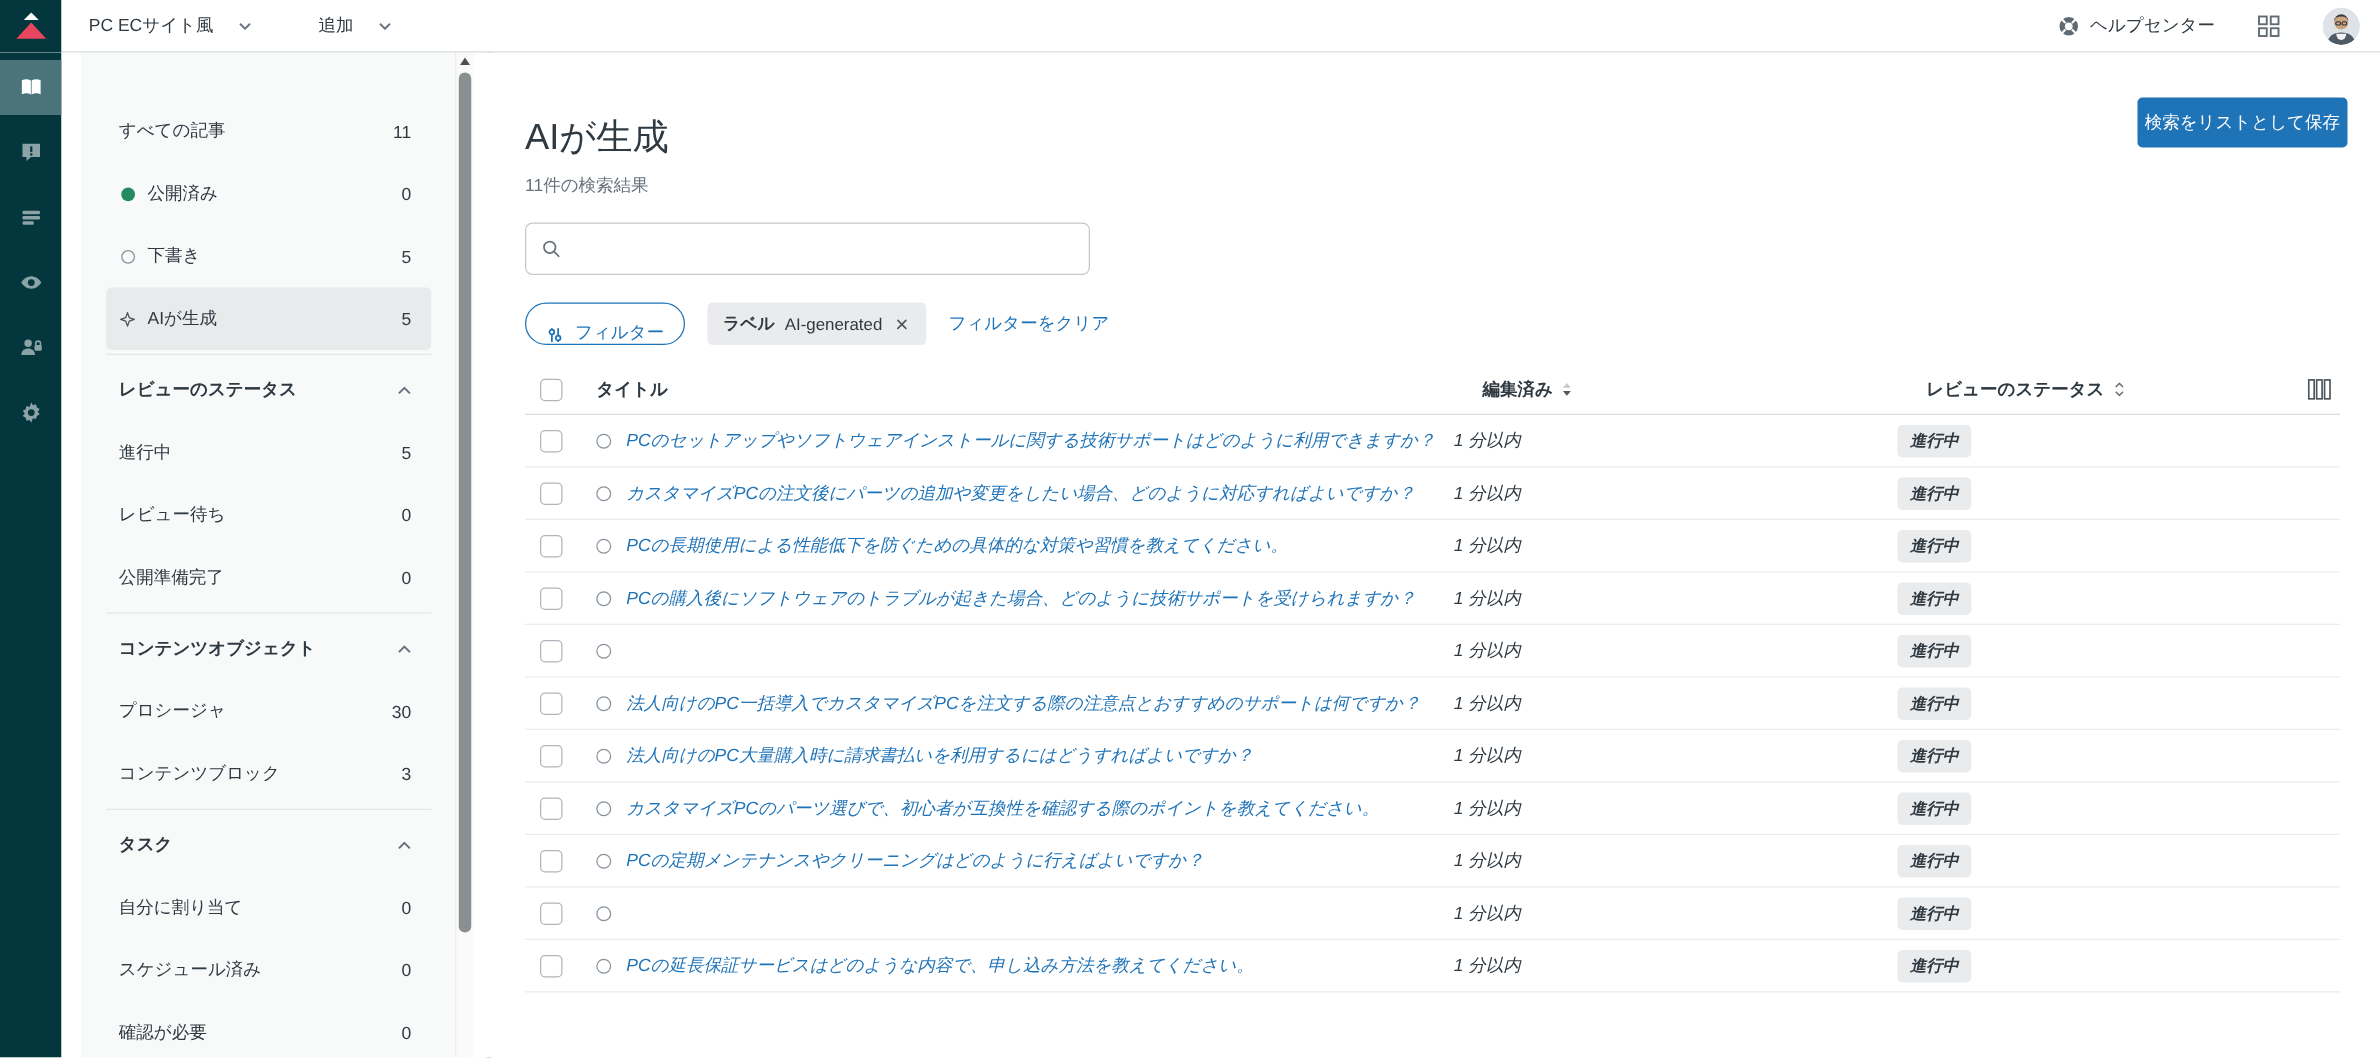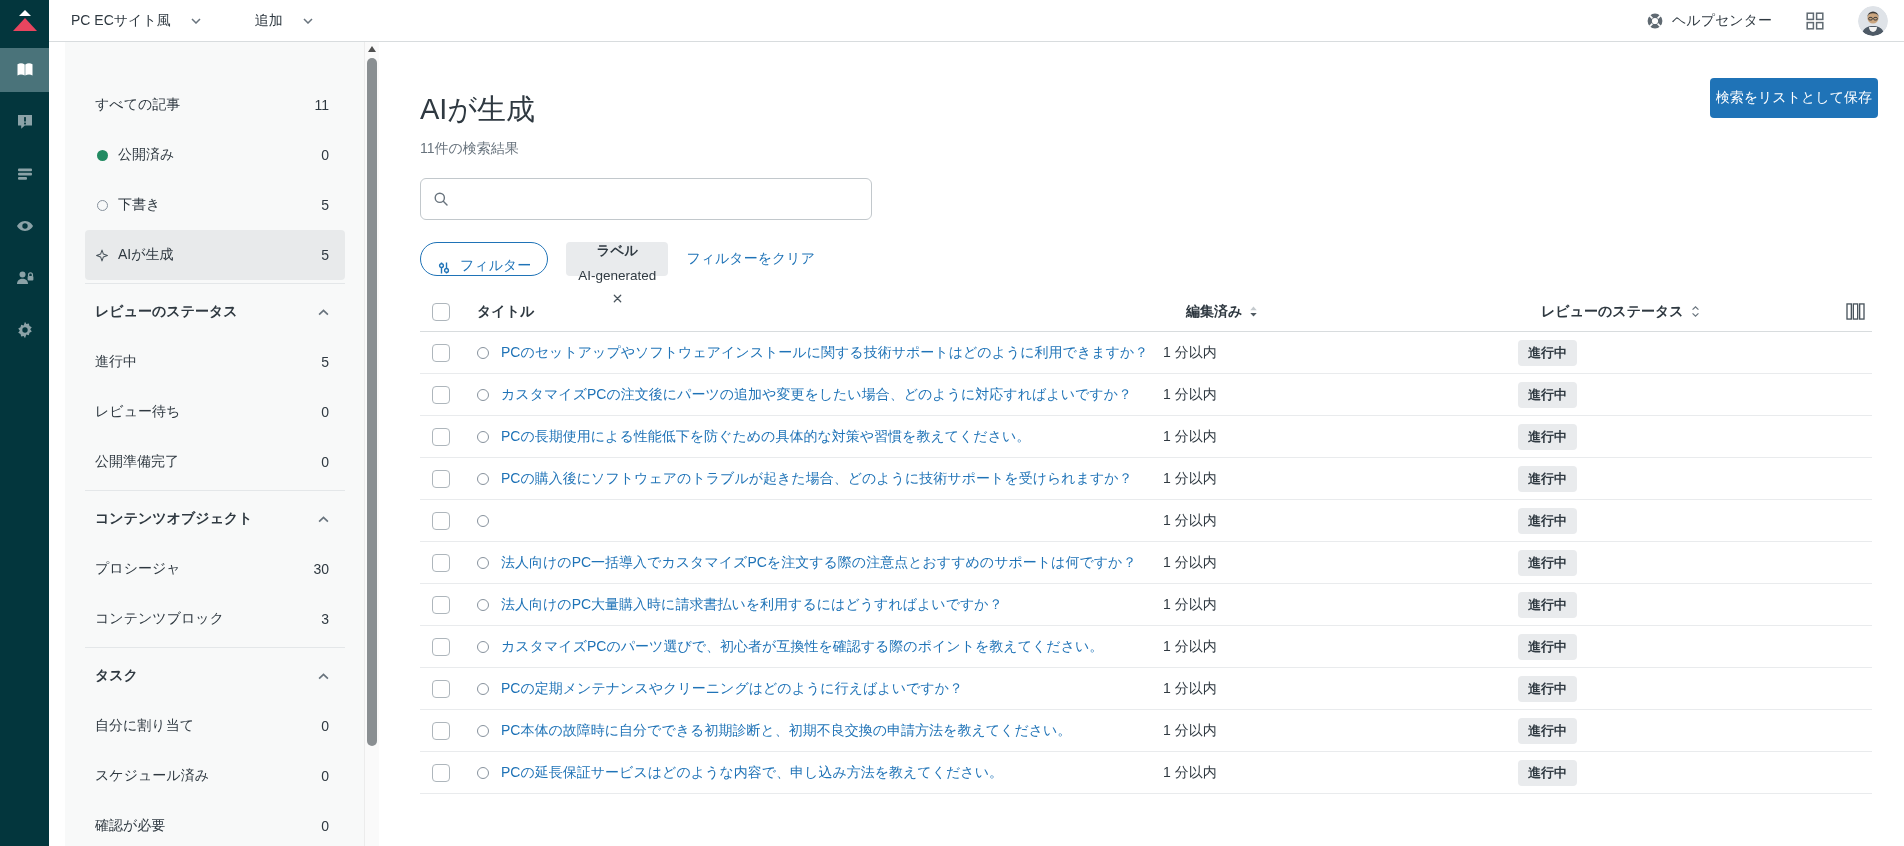--- a/index.html
+++ b/index.html
@@ -67,29 +67,29 @@
     border:none; border-radius:4px; padding:0 6px; font-size:14px; font-family:inherit; cursor:pointer; }
 
   .search-box { margin-top:20px; width:452px; height:42px; border:1px solid #c2c8cc; border-radius:6px;
     background:#fff; display:flex; align-items:center; padding:0 12px; gap:9px; }
   .search-box input { border:none; outline:none; flex:1; font-size:14px; font-family:inherit; color:#2f3941; background:transparent; }
 
   .filter-row { margin-top:22px; display:flex; align-items:center; gap:18px; }
   .filter-btn { height:34px; display:flex; align-items:flex-end; gap:9px; padding:0 16px;
     border:1px solid #1f73b7; border-radius:17px; background:#fff; color:#1f73b7; font-size:14px; font-family:inherit; cursor:pointer; }
   .chip { height:34px; display:flex; align-items:center; gap:8px; background:#e9ebed; border-radius:4px;
-    padding:0 12px; font-size:13.5px; color:#2f3941;flex-direction:column; }
+    padding:0 12px; font-size:13.5px; color:#2f3941; }
   .chip-label { font-weight:700; }
   .chip-close { display:flex; align-items:center; cursor:pointer; padding:2px; }
   .clear-link { color:#1f73b7; font-size:14px; cursor:pointer; text-decoration:none; }
 
   
   .table { margin-top:16px; }
   .thead { display:flex; align-items:center; height:40px; border-bottom:1px solid #d8dcde; }
-  .trow { display:flex; align-items:center; height:42px; border-bottom:1px solid #e9ebed; }
+  .trow { display:flex; align-items:center; height:42px; border-bottom:1px solid #e9ebed;font-style:italic; }
   .c-check { flex:0 0 44px; display:flex; align-items:center; padding-left:12px; }
   .cb { width:18px; height:18px; border:1px solid #aeb6bc; border-radius:4px; background:#fff; cursor:pointer; }
   .c-title { flex:1 1 auto; display:flex; align-items:center; min-width:0; }
   .row-circle { width:12px; height:12px; border:1.5px solid #87929d; border-radius:50%; margin-left:13px; flex:0 0 12px; }
   .row-link { color:#1f73b7; text-decoration:none; margin-left:12px; font-size:14px; white-space:nowrap;
     overflow:hidden; text-overflow:ellipsis; cursor:pointer; }
   .c-edited { flex:0 0 340px; font-size:14px; color:#2f3941; }
   .c-status { flex:0 0 369px; display:flex; align-items:center; padding-left:15px; }
   .badge { background:#e9ebed; color:#2f3941; font-size:13px; font-weight:700; border-radius:4px; padding:4px 10px; }
   .th-label { font-weight:700; font-size:14px; color:#2f3941;margin-left:23px; }
@@ -532,21 +532,20 @@
             <span class="badge">進行中</span>
           </div>
   </div>
 
   <div class="trow">
     <div class="c-check">
             <span class="cb"></span>
           </div>
     <div class="c-title">
       <span class="row-circle"></span>
-      <a class="row-link">PC本体の故障時に自分でできる初期診断と、初期不良交換の申請方法を教えてください。</a>
     </div>
     <div class="c-edited">1 分以内</div>
     <div class="c-status">
             <span class="badge">進行中</span>
           </div>
   </div>
 
   <div class="trow">
     <div class="c-check">
             <span class="cb"></span>

